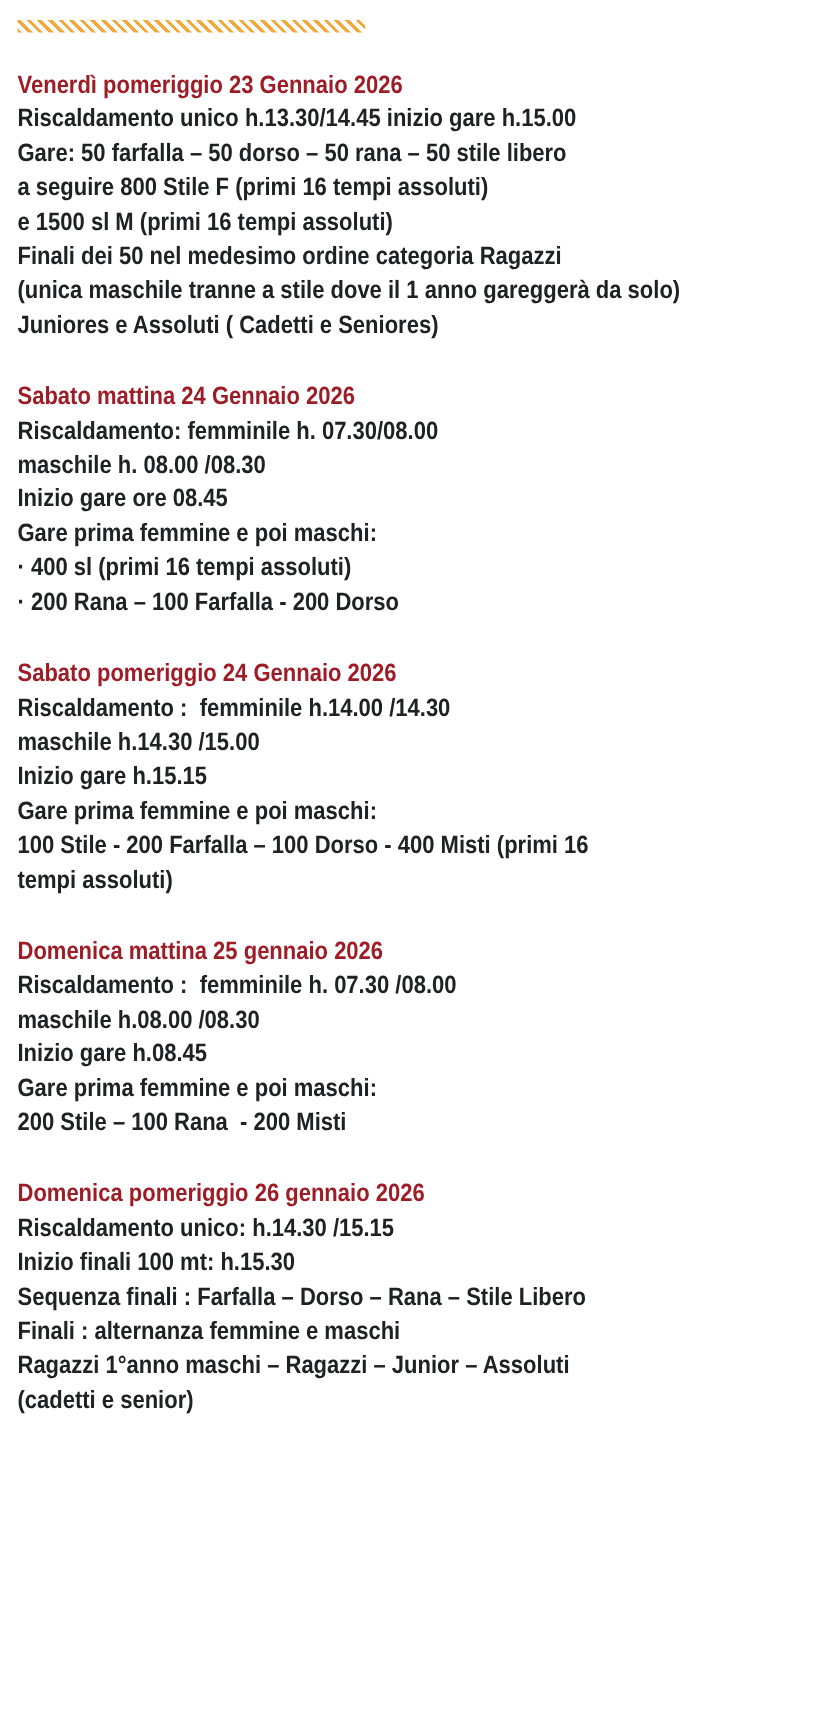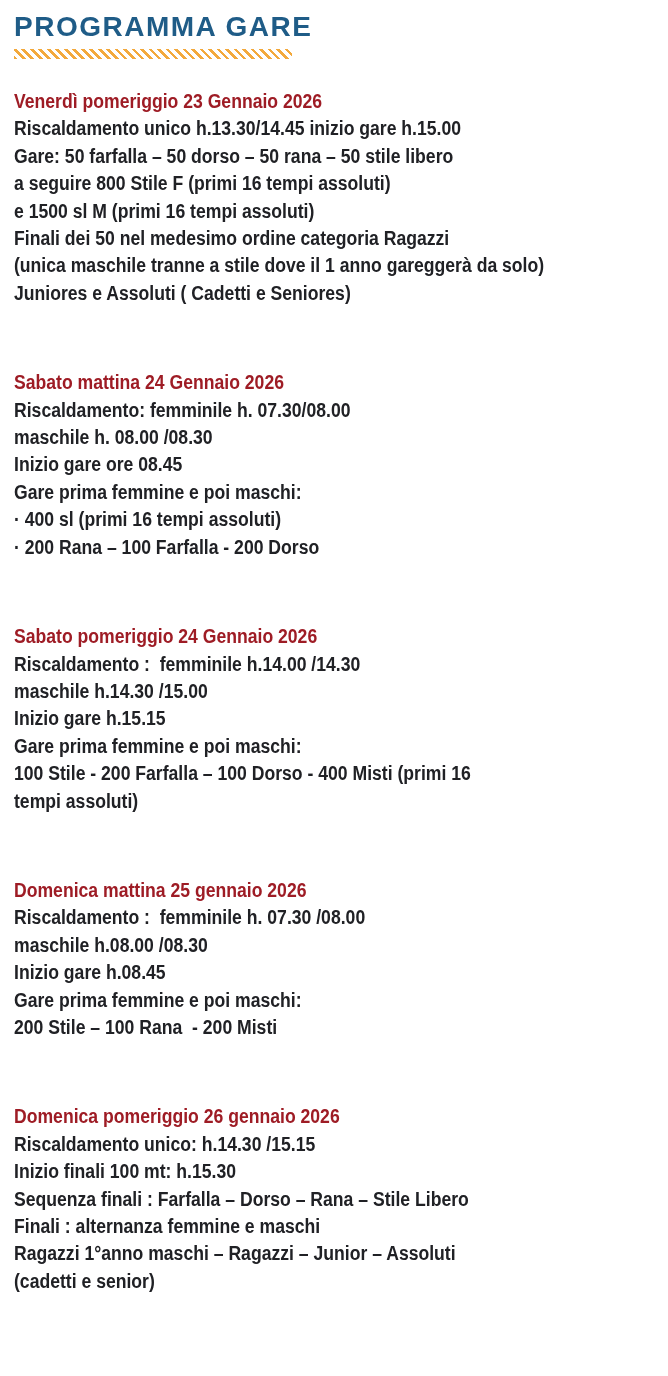--- a/index.html
+++ b/index.html
@@ -22,38 +22,37 @@
   .hatch{
     width:278px;
     height:10px;
     margin-top:6px;
     background:repeating-linear-gradient(
       45deg,
       #f3a93c 0px, #f3a93c 2.6px,
       transparent 2.6px, transparent 6px
     );
   }
-  .sec{margin-top:62px;}
+  .sec{margin-top:30px;}
   .sec:first-child{margin-top:29px;}
   .line{
     font-size:20px;
     font-weight:700;
     line-height:27.4px;
     color:#202125;
     white-space:pre;
     transform:scaleX(0.88);
     transform-origin:0 50%;
   }
   .line.heading{color:#9e1c25;}
 </style>
 </head>
 <body>
 
 <main>
-  <h1 class="page-title">PROGRAMMA GARE</h1>
   <div class="hatch"></div>
   <div id="sections">
       <section class="sec">
         <div class="line heading">Venerdì pomeriggio 23 Gennaio 2026</div>
         <div class="line">Riscaldamento unico h.13.30/14.45 inizio gare h.15.00</div>
         <div class="line">Gare: 50 farfalla – 50 dorso – 50 rana – 50 stile libero</div>
         <div class="line">a seguire 800 Stile F (primi 16 tempi assoluti)</div>
         <div class="line">e 1500 sl M (primi 16 tempi assoluti)</div>
         <div class="line">Finali dei 50 nel medesimo ordine categoria Ragazzi</div>
         <div class="line">(unica maschile tranne a stile dove il 1 anno gareggerà da solo)</div>

